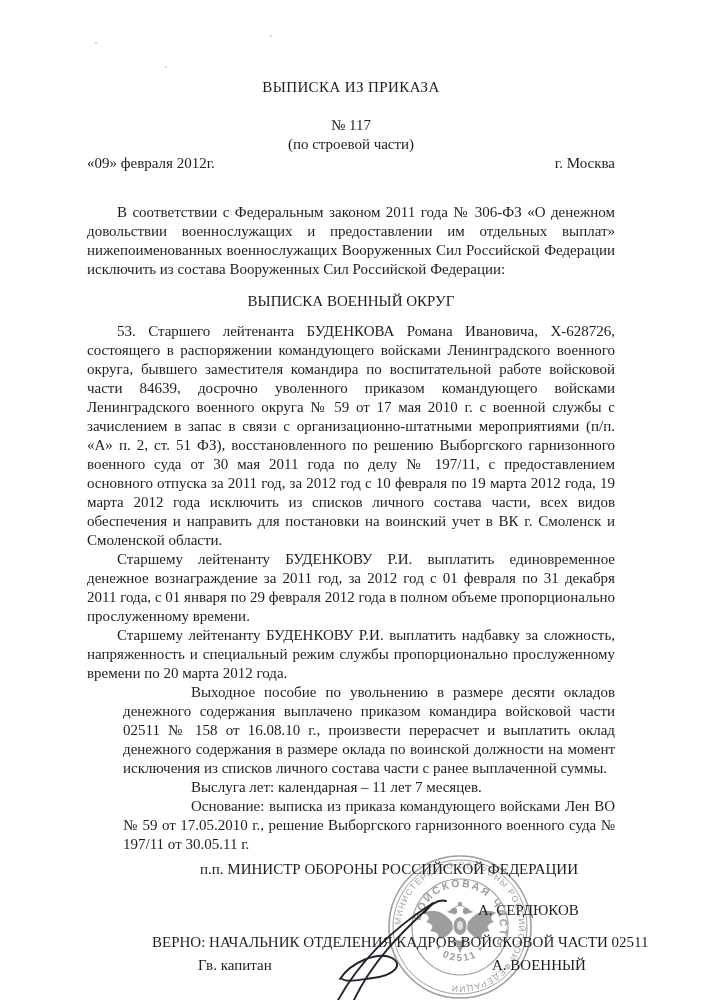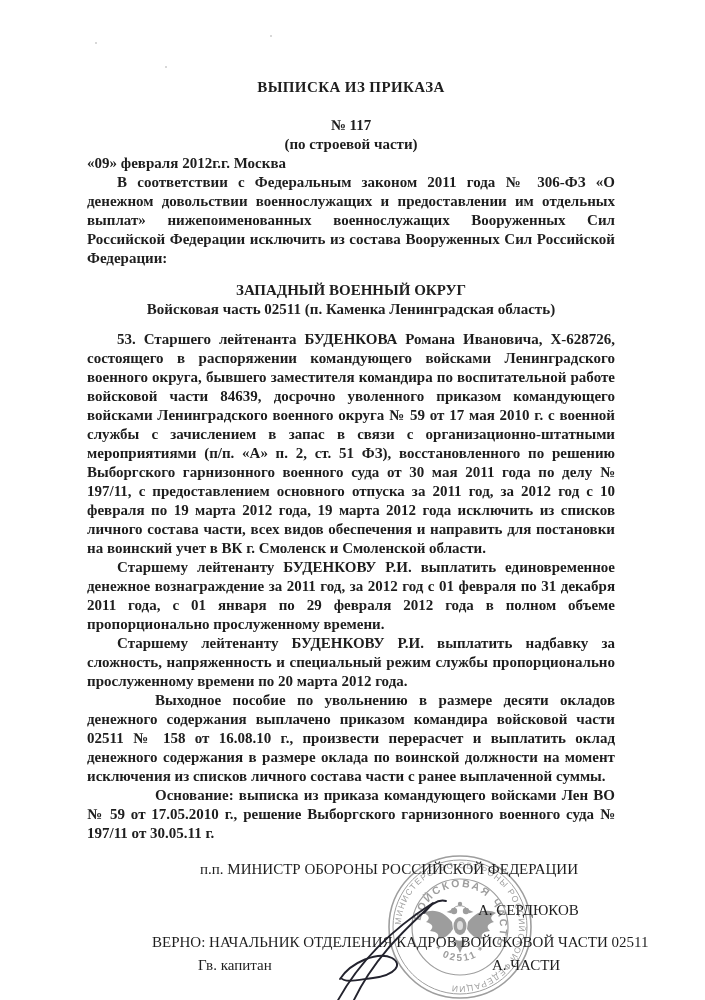--- a/index.html
+++ b/index.html
@@ -5,30 +5,30 @@
   html,body { margin:0; padding:0; background:#ffffff; }
   .page {
     position:relative;
     width:705px; height:1000px;
     background:#ffffff;
     font-family:"Liberation Serif","DejaVu Serif",serif;
     font-size:15px; line-height:19px;
     color:#1e1e1e;
     overflow:hidden;
   }
-  .content { position:relative; z-index:2; padding:78px 90px 0 87px;font-weight:bold; }
+  .content { position:relative; z-index:2; padding:78px 90px 0 87px; }
   .t-center { text-align:center; }
   .title-main { margin:0 0 19px 0; letter-spacing:.4px; }
   .title-sub  { margin:0 0 32px 0; letter-spacing:.4px; }
   .order-num  { margin:0; }
   .type-note  { margin:0; }
-  .date-line  { display:flex; margin:0; }
+  .date-line  { display:flex; justify-content:space-between; margin:0; }
   .para { margin:0; text-align:justify; text-indent:30px; }
-  .intro { }
-  .para-deep { text-indent:68px; }
+  .intro { margin-top:30px; }
+  .para-deep { text-indent:68px;margin-left:36px; }
   .heading-block { text-align:center; margin:13px 0 11px 0; }
   
   .f-abs { position:absolute; z-index:2; white-space:nowrap; }
   .pp-line   { left:200px; top:860px; }
   .minister  { left:478px; top:901px;text-align:right; }
   .verno     { left:152px; top:933px; }
   .rank      { left:198px; top:956px;font-family:Liberation Serif, serif; }
   .officer   { left:492px; top:956px; }
   
   .stamp-svg { position:absolute; left:386px; top:853px; z-index:1; color:#8d8d8d; opacity:.85; }
@@ -56,36 +56,36 @@
     <div class="t-center order-num">№  117</div>
     <div class="t-center type-note">(по строевой части)</div>
     <div class="date-line">
       <span>«09» февраля 2012г.</span>
       <span>г. Москва</span>
     </div>
 
     <p class="para intro">В соответствии с Федеральным законом 2011 года № 306-ФЗ «О денежном довольствии военнослужащих и предоставлении им отдельных выплат» нижепоименованных военнослужащих Вооруженных Сил Российской Федерации исключить из состава Вооруженных Сил Российской Федерации:</p>
 
     <div class="heading-block">
-      <div>ЗАПАДНЫЙ ВОЕННЫЙ ОКРУГ</div>
-      <div>Войсковая часть 02511 (п. Каменка Ленинградская область)</div>
+      <div>ВЫПИСКА ВОЕННЫЙ ОКРУГ</div>
     </div>
 
     <p class="para">53.  Старшего лейтенанта БУДЕНКОВА Романа Ивановича, Х-628726, состоящего в распоряжении командующего войсками Ленинградского военного округа, бывшего заместителя командира по воспитательной работе войсковой части 84639, досрочно уволенного приказом командующего войсками Ленинградского военного округа № 59 от 17 мая 2010 г. с военной службы с зачислением в запас в связи с организационно-штатными мероприятиями (п/п. «А» п. 2,  ст. 51 ФЗ), восстановленного по решению Выборгского гарнизонного военного суда от 30 мая 2011 года по делу № 197/11, с предоставлением основного отпуска за 2011 год, за 2012 год с 10 февраля по 19 марта 2012 года, 19 марта 2012 года исключить из списков личного состава части, всех видов обеспечения и направить для постановки на воинский учет в ВК г. Смоленск и Смоленской области.</p>
     <p class="para">Старшему лейтенанту БУДЕНКОВУ Р.И. выплатить единовременное денежное вознаграждение за 2011 год, за 2012 год с 01 февраля по 31 декабря 2011 года, с 01 января по 29 февраля 2012 года в полном объеме пропорционально прослуженному времени.</p>
     <p class="para">Старшему лейтенанту БУДЕНКОВУ Р.И. выплатить надбавку за сложность, напряженность и специальный режим службы пропорционально прослуженному времени по 20 марта 2012 года.</p>
     <p class="para para-deep">Выходное пособие по увольнению в размере десяти окладов денежного содержания выплачено приказом командира войсковой части 02511 № 158 от 16.08.10 г., произвести перерасчет и выплатить оклад денежного содержания в размере оклада по воинской должности на момент исключения из списков личного состава части с ранее выплаченной суммы.</p>
+    <p class="para para-deep">Выслуга лет: календарная – 11 лет 7 месяцев.</p>
     <p class="para para-deep">Основание: выписка из приказа командующего войсками Лен ВО № 59 от 17.05.2010 г., решение Выборгского гарнизонного военного суда № 197/11 от 30.05.11 г.</p>
   </div>
 
   <div class="f-abs pp-line">п.п. МИНИСТР ОБОРОНЫ РОССИЙСКОЙ ФЕДЕРАЦИИ</div>
   <div class="f-abs minister">А. СЕРДЮКОВ</div>
   <div class="f-abs verno">ВЕРНО: НАЧАЛЬНИК ОТДЕЛЕНИЯ КАДРОВ ВОЙСКОВОЙ ЧАСТИ 02511</div>
   <div class="f-abs rank">Гв. капитан</div>
-  <div class="f-abs officer">А. ЧАСТИ</div>
+  <div class="f-abs officer">А. ВОЕННЫЙ</div>
 
   <svg class="stamp-svg" width="148" height="148" viewBox="0 0 148 148">
     <defs>
       <filter id="inkblur">
           <feGaussianBlur stdDeviation="0.45"></feGaussianBlur>
         </filter>
       <path id="outerArc" d="M 15,74 A 59,59 0 1 1 133,74 A 59,59 0 1 1 15,74" fill="none"></path>
       <path id="innerArc" d="M 34,74 A 40,40 0 1 1 114,74 A 40,40 0 1 1 34,74" fill="none"></path>
       <path id="bottomArc" d="M 44,92 A 36,36 0 0 0 104,92" fill="none"></path>
     </defs>

